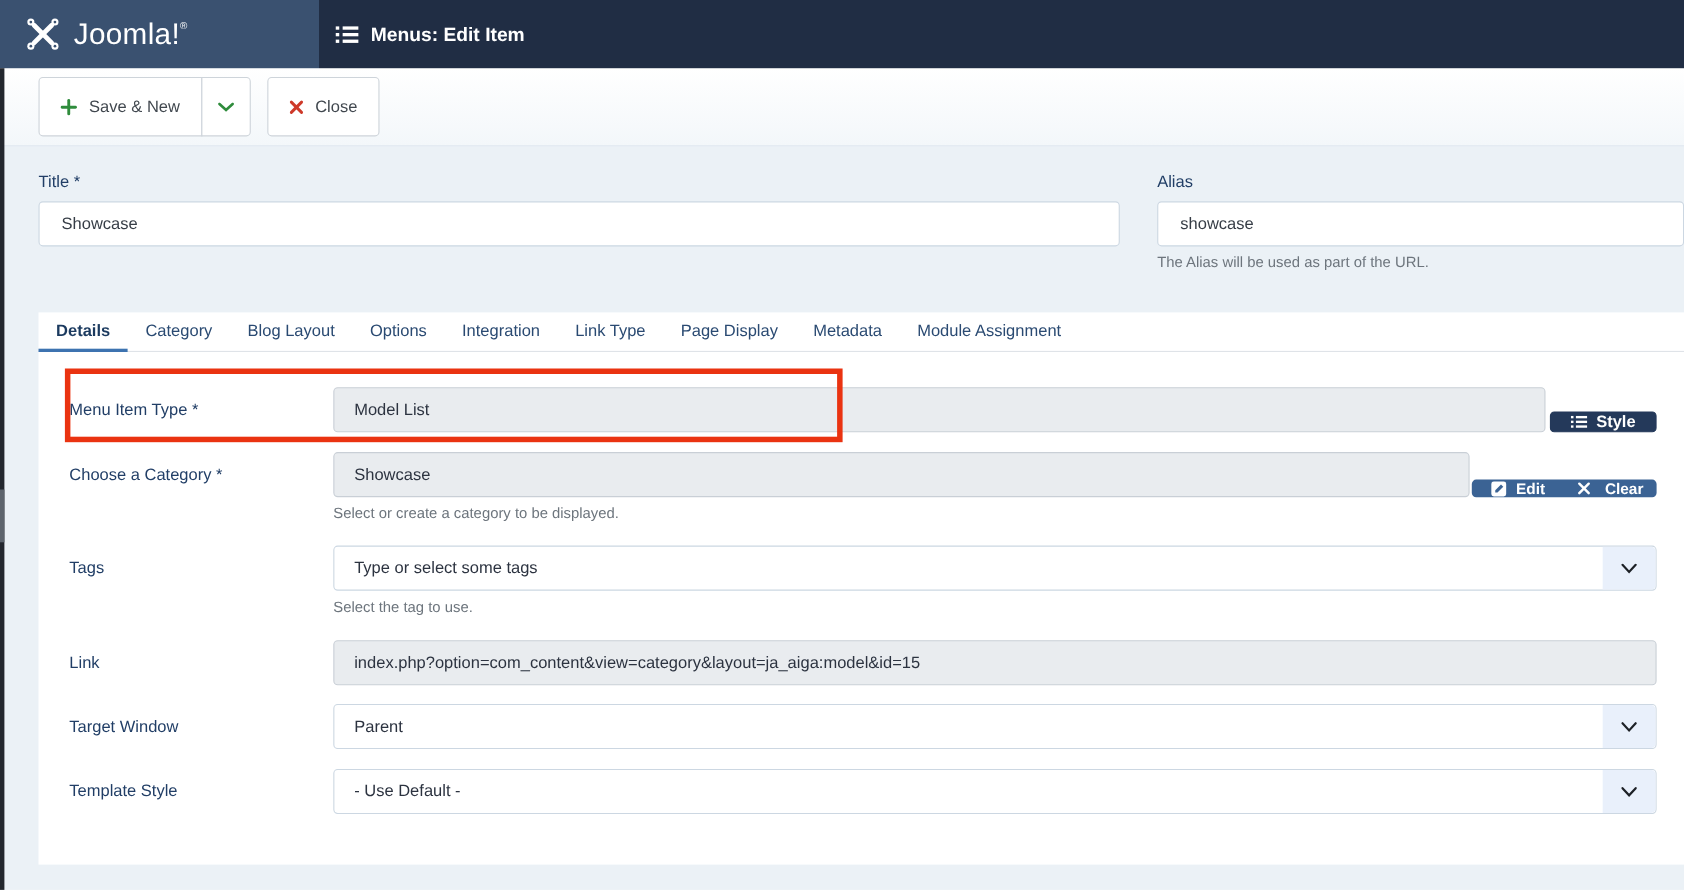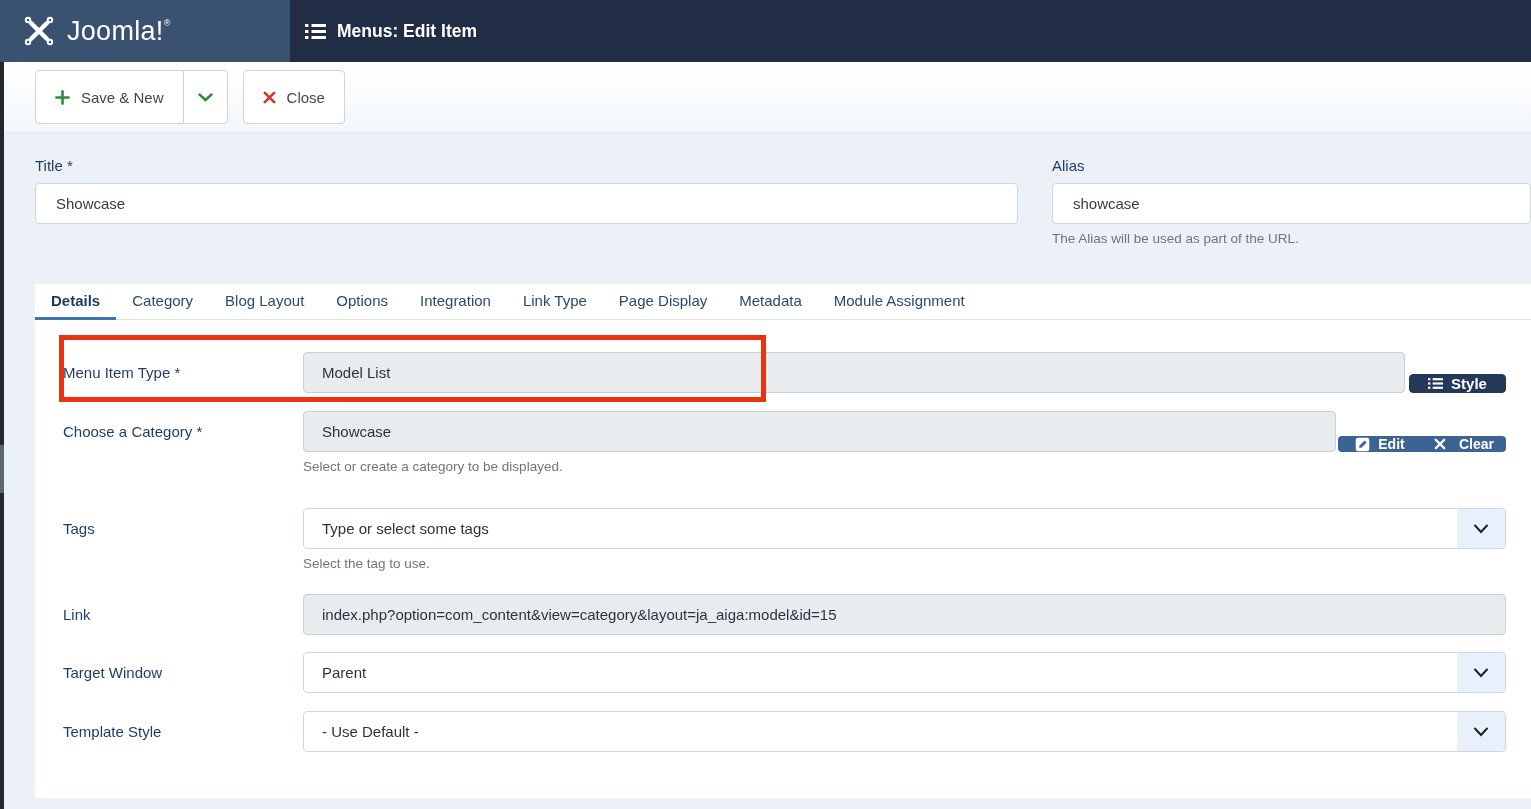--- a/index.html
+++ b/index.html
@@ -216,21 +216,21 @@
                 <rect x="0" y="13" width="3.4" height="3"></rect>
                   <rect x="6.5" y="13" width="14.5" height="3"></rect>
               </svg>
             </span>
             <span>Style</span>
           </button>
         </div>
       </div>
     </div>
 
-    <div class="frow" style="margin-bottom:34px;">
+    <div class="frow" style="margin-bottom:22px;">
       <div class="lbl">Choose a Category *</div>
       <div>
         <div class="ctrl-line">
           <div class="ro-box">Showcase</div>
           <div class="btn-pair">
             <button class="btn-half" style="background:transparent;border:none;">
               <span style="display:flex;">
                 <svg width="15" height="15" viewBox="0 0 16 16">
                   <rect x="0.8" y="0.8" width="14.4" height="14.4" rx="2.4" fill="#fff"></rect>
                   <path d="M4.6 11.4 L4.6 9.2 L10.2 3.6 L12.4 5.8 L6.8 11.4 Z" fill="#3b6394"></path>

